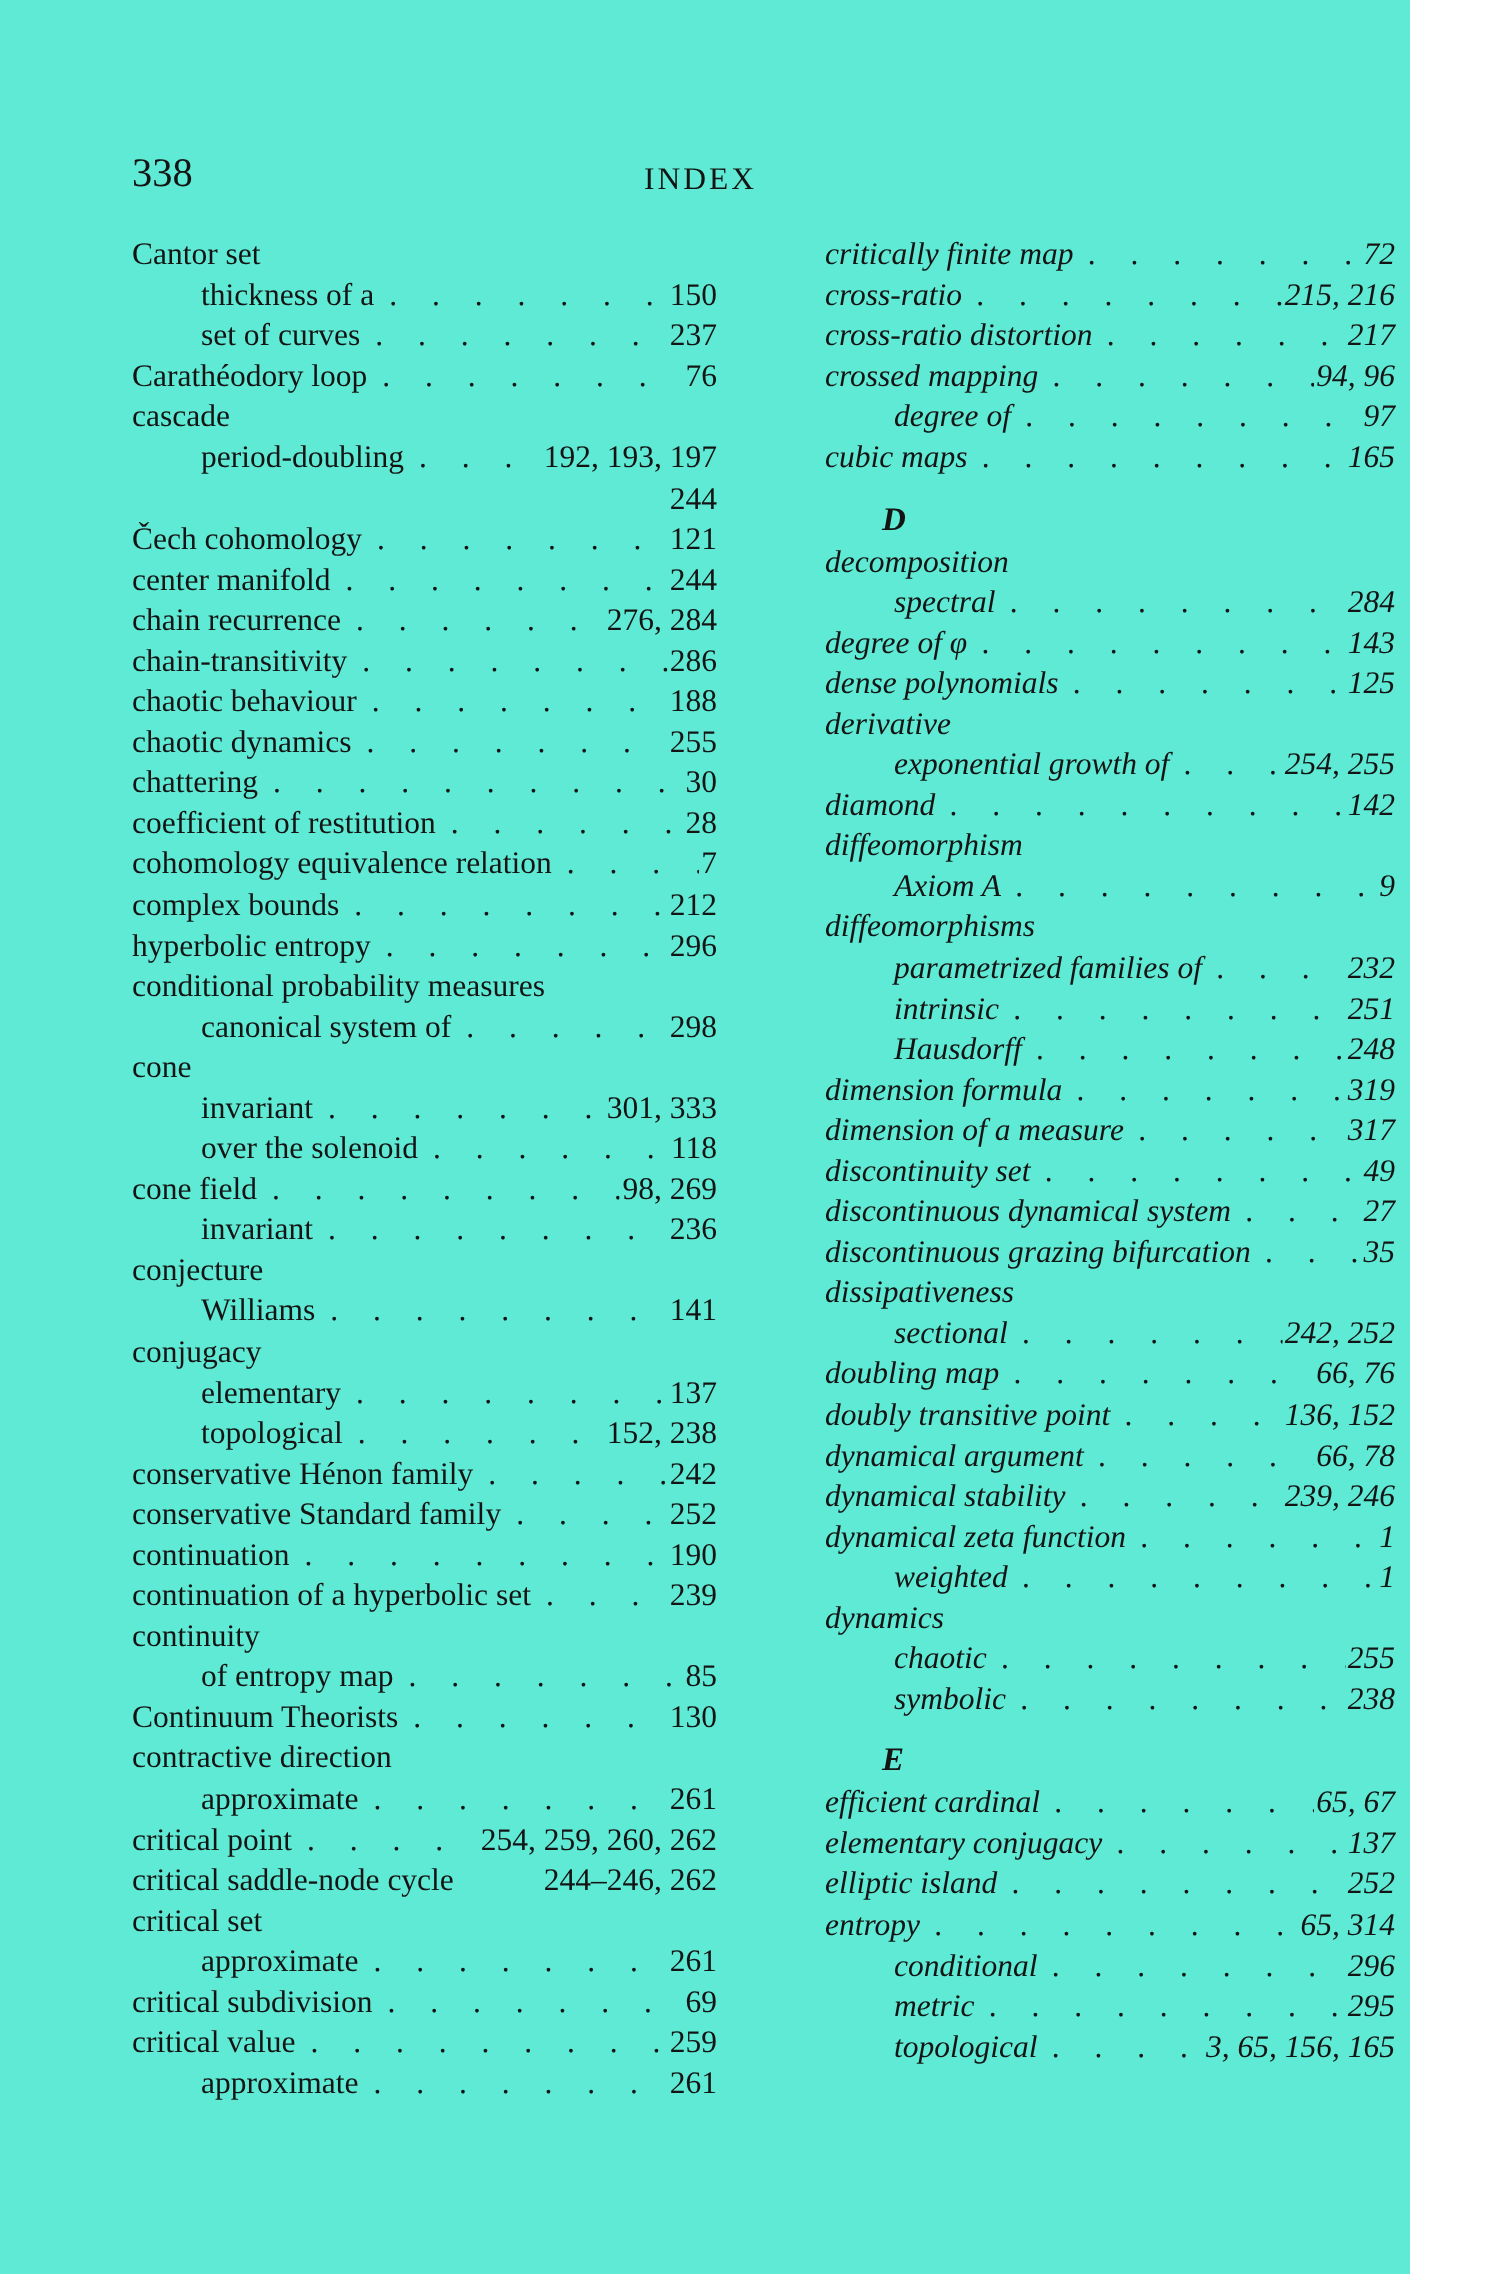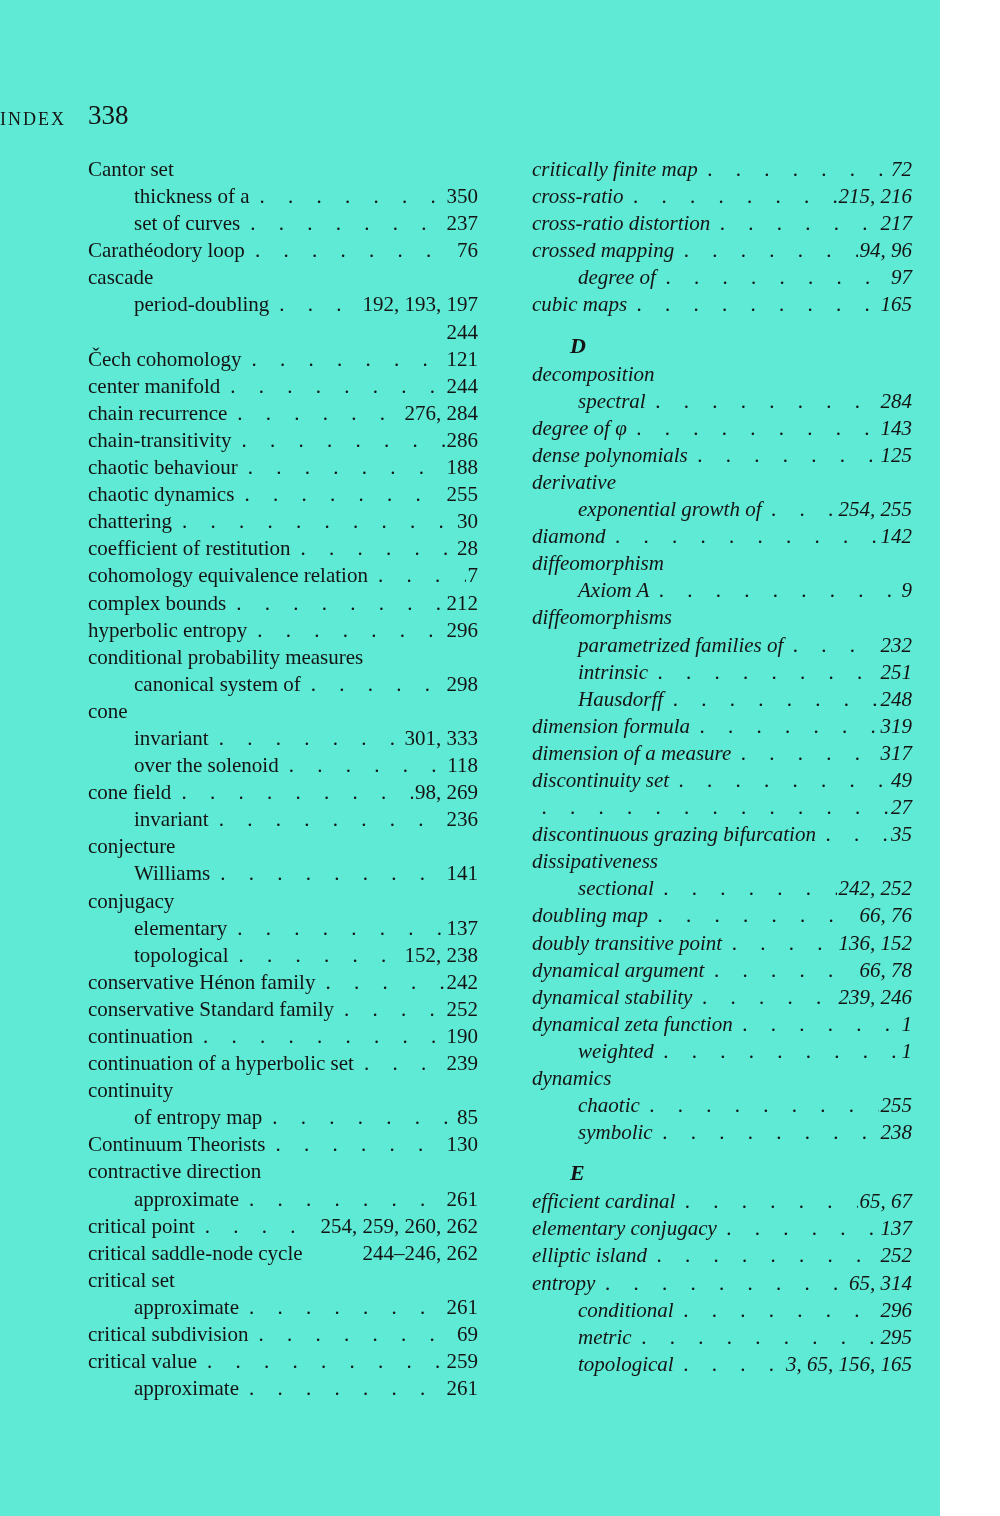--- a/index.html
+++ b/index.html
@@ -13,27 +13,27 @@
     color: #141414;
     font-family: "Liberation Serif", "DejaVu Serif", serif;
     overflow: hidden;
   }
   .folio {
     position: absolute; left: 88px; top: 100px;
     font-size: 27px; line-height: 30px;
   }
   .running-head {
     position: absolute; left: 0; right: 6px; top: 108px;
-    text-align: left;
-    font-size: 18px; line-height: 22px;
+    text-align: center;
+    font-size: 21px; line-height: 22px;
     letter-spacing: 2px;
   }
   .columns {
     position: absolute; left: 88px; top: 156px;
-    display: flex; gap: 54px;
+    display: flex; gap: 72px;
   }
   .col { width: 390px; }
   .col.right { width: 380px; font-style: italic; }
   .entry {
     display: flex; align-items: baseline;
     font-size: 21px; line-height: 27.1px;
     white-space: nowrap;
   }
   .entry.indent { padding-left: 46px; }
   .entry .label { flex: 0 0 auto; }
@@ -59,21 +59,21 @@
   <div class="folio">338</div>
   <div class="running-head">INDEX</div>
   <div class="columns">
     <div class="col" id="col-left">
         <div class="entry">
           <span class="label">Cantor set</span>
         </div>
         <div class="entry indent">
           <span class="label">thickness of a</span>
           <span class="dots">. . . . . . . . . . . . . . . . . . . . . . . .</span>
-          <span class="pg">350</span>
+          <span class="pg">150</span>
         </div>
         <div class="entry indent">
           <span class="label">set of curves</span>
           <span class="dots">. . . . . . . . . . . . . . . . . . . . . . . .</span>
           <span class="pg">237</span>
         </div>
         <div class="entry">
           <span class="label">Carathéodory loop</span>
           <span class="dots">. . . . . . . . . . . . . . . . . . . . . . . .</span>
           <span class="pg">76</span>
@@ -370,20 +370,21 @@
           <span class="label">dimension of a measure</span>
           <span class="dots">. . . . . . . . . . . . . . . . . . . . . . . .</span>
           <span class="pg">317</span>
         </div>
         <div class="entry">
           <span class="label">discontinuity set</span>
           <span class="dots">. . . . . . . . . . . . . . . . . . . . . . . .</span>
           <span class="pg">49</span>
         </div>
         <div class="entry">
+          <span class="label">discontinuous dynamical system</span>
           <span class="dots">. . . . . . . . . . . . . . . . . . . . . . . .</span>
           <span class="pg">27</span>
         </div>
         <div class="entry">
           <span class="label">discontinuous grazing bifurcation</span>
           <span class="dots">. . . . . . . . . . . . . . . . . . . . . . . .</span>
           <span class="pg">35</span>
         </div>
         <div class="entry">
           <span class="label">dissipativeness</span>

